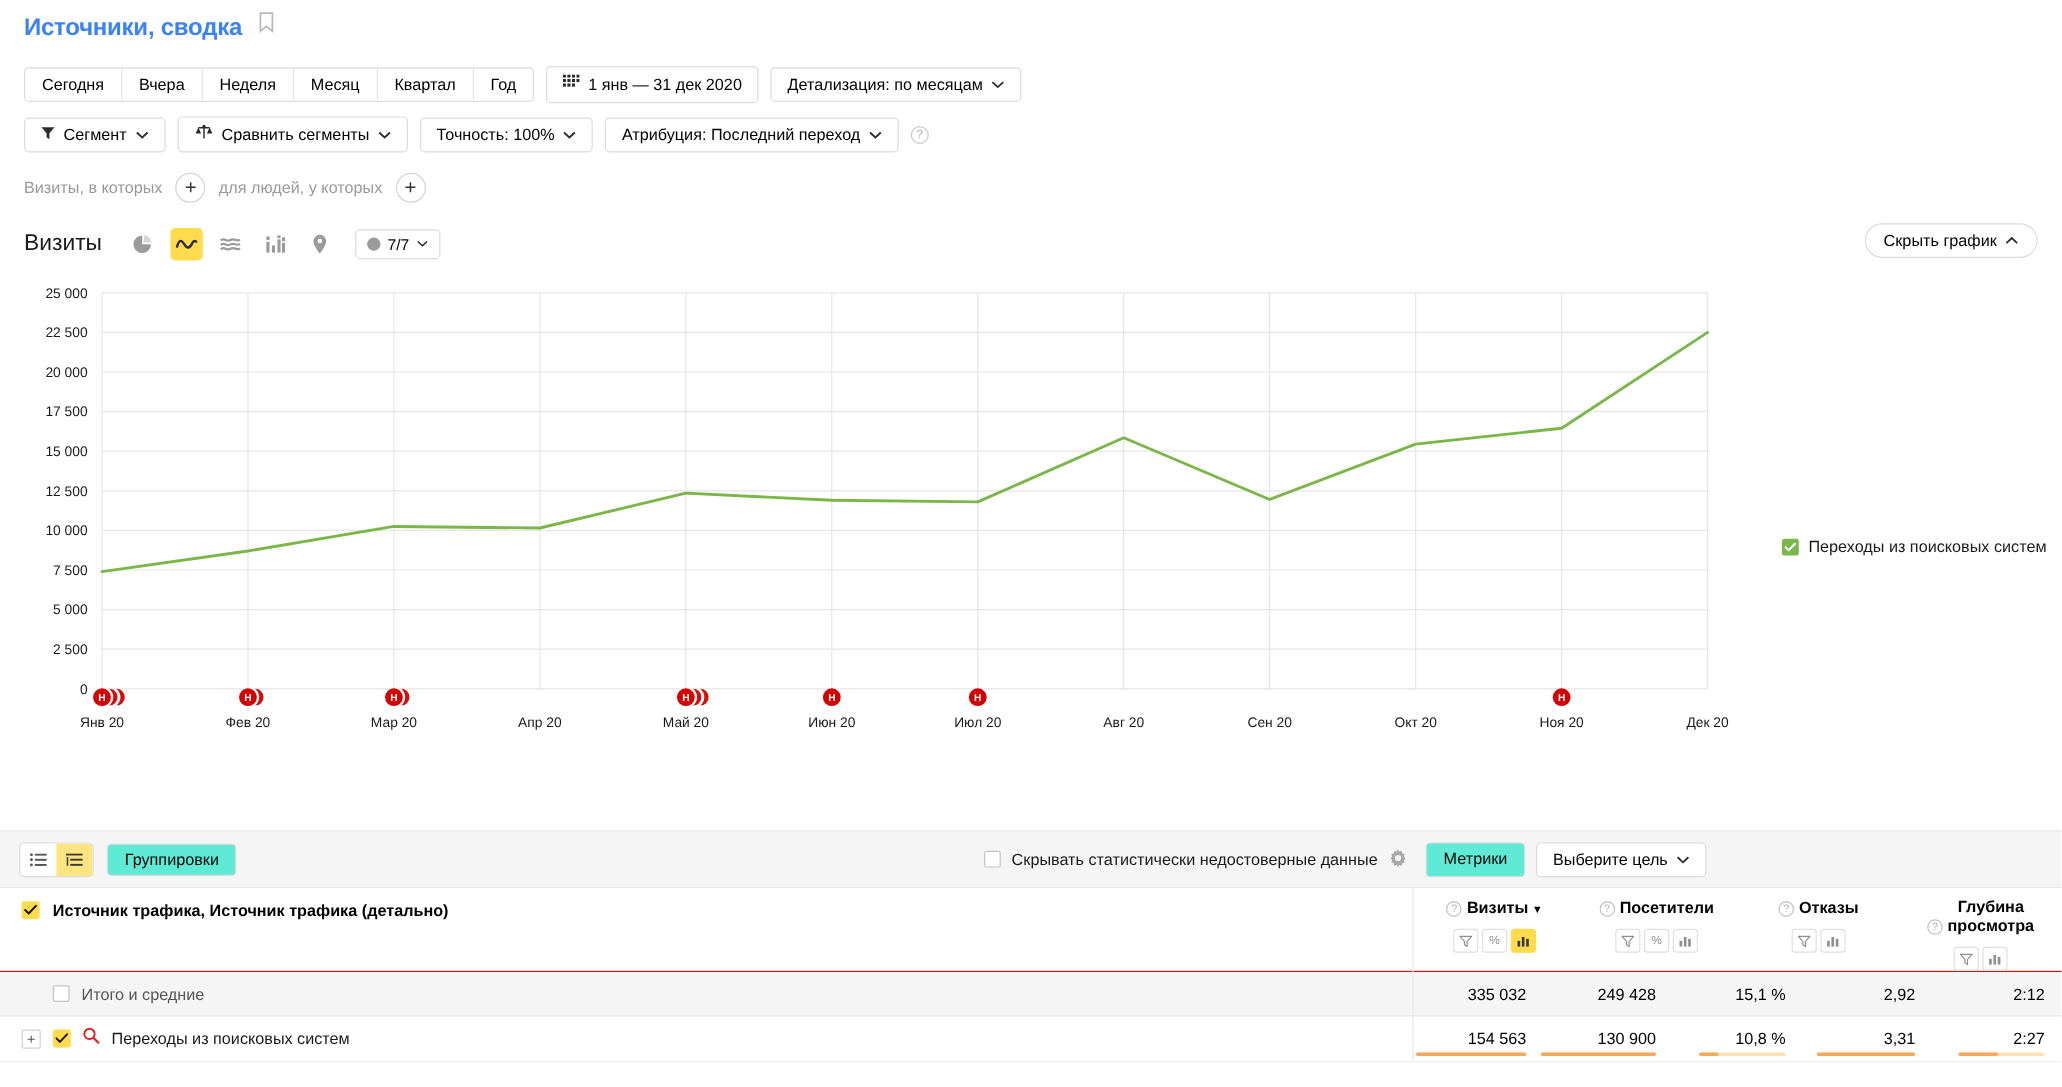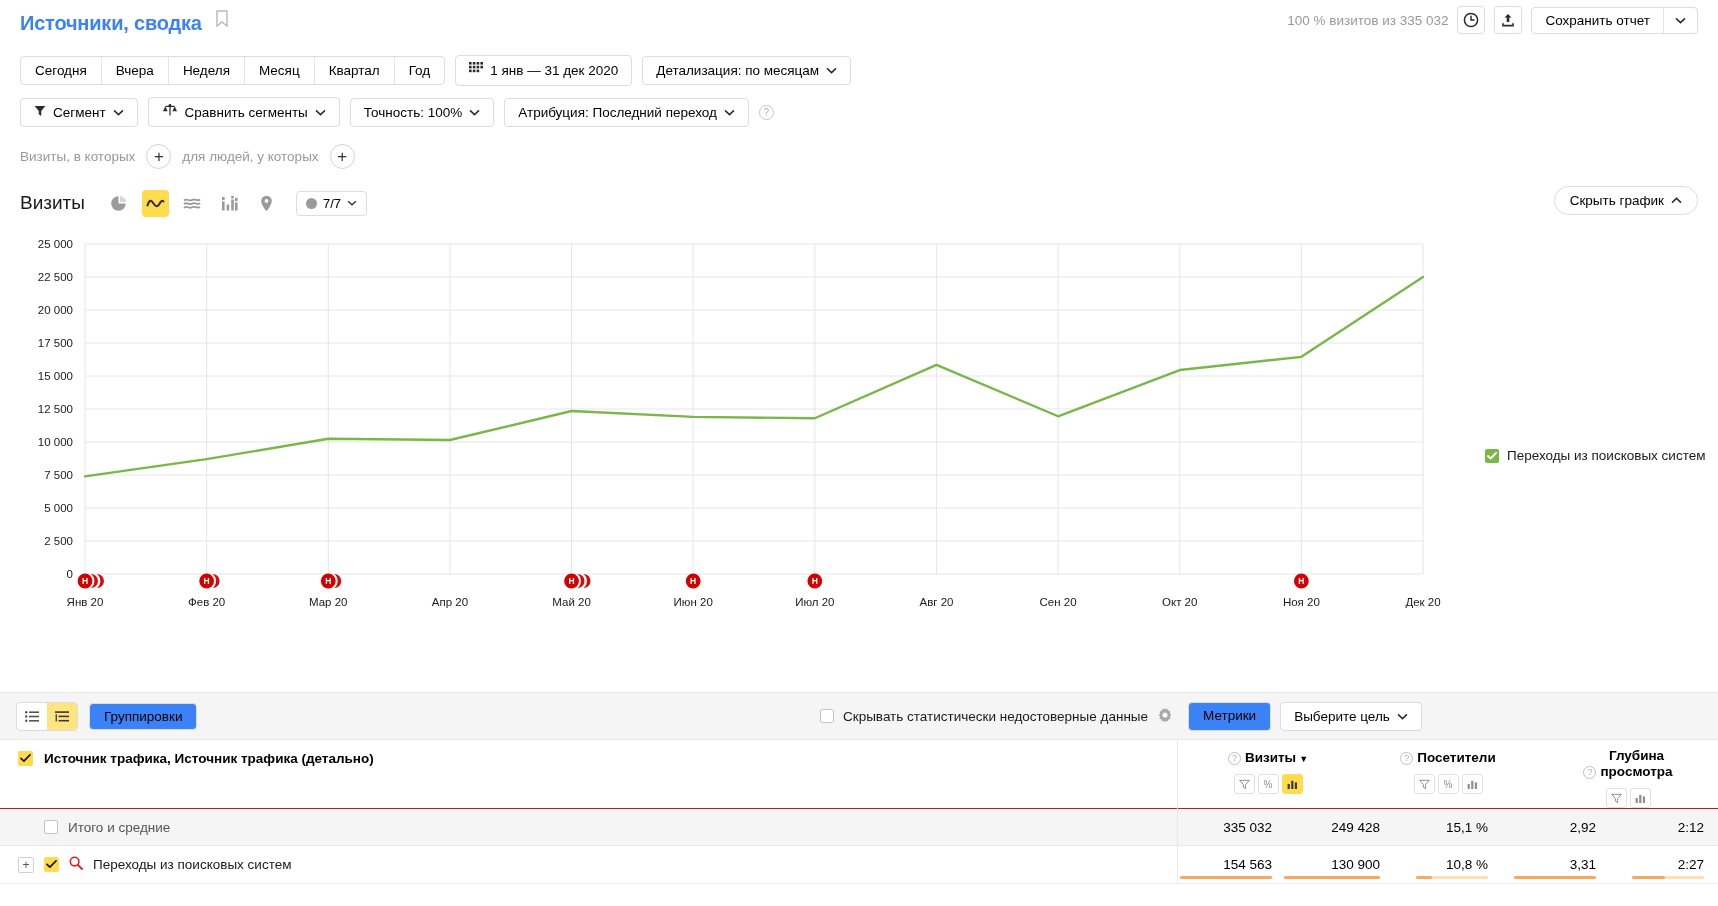--- a/index.html
+++ b/index.html
@@ -92,21 +92,21 @@
   
   .table-area { position:absolute; left:0; top:692px; width:1718px; height:214px; }
   .tbl-toolbar {
     height:48px; background:#f5f5f5; border-top:1px solid #e8e8e8; border-bottom:1px solid #e8e8e8;
     display:flex; align-items:center; padding:0 16px; position:relative;
   }
   .toggle-group { display:flex; border:1px solid #dcdcdc; border-radius:4px; overflow:hidden; background:#fff; }
   .toggle-group .tg { width:30px; height:27px; display:flex; align-items:center; justify-content:center; cursor:pointer; }
   .toggle-group .tg.active { background:#ffe57f; }
   .grp-btn {
-    margin-left:11px; border:1px solid #dcdcdc; border-radius:4px; background:#3b82f6;
+    margin-left:11px; border:1px solid #dcdcdc; border-radius:4px; background:#5eead4;
     font-size:13.5px; padding:5px 14px; cursor:pointer;
   }
   .hide-stat { position:absolute; left:820px; display:flex; align-items:center; gap:9px; font-size:13.5px; color:#1a1a1a; }
   .sq-check { width:14px; height:14px; border:1px solid #c4c4c4; border-radius:2px; background:#fff; cursor:pointer; }
   .gear { cursor:pointer; }
   .right-tools { position:absolute; left:1188px; display:flex; gap:9px; }
 
   .tbl-split { display:flex; }
   .tbl-left { width:1178px; border-right:1px solid #e8e8e8; }
   .tbl-right { width:540px; }
@@ -149,44 +149,20 @@
 <body>
 
 <div class="header">
   <span class="page-title">Источники, сводка</span>
   <span class="bookmark-icon">
     <svg width="14" height="18" viewBox="0 0 14 18">
         <path d="M2 1 h10 v15 l-5-4 -5 4 z" fill="none" stroke="#b9b9b9" stroke-width="1.4"></path>
       </svg>
   </span>
 
-  <div class="header-right">
-    <span class="visits-note">100 % визитов из 335 032</span>
-    <div class="icon-btn">
-      <svg width="16" height="16" viewBox="0 0 16 16">
-          <circle cx="8" cy="8" r="6.6" fill="none" stroke="#2b2b2b" stroke-width="1.5"></circle>
-          <path d="M8 4.3 V8 h3" fill="none" stroke="#2b2b2b" stroke-width="1.5" stroke-linecap="round"></path>
-        </svg>
-    </div>
-    <div class="icon-btn">
-      <svg width="16" height="16" viewBox="0 0 16 16">
-          <path d="M8 2 L11.5 5.6 H9.3 V10 H6.7 V5.6 H4.5 Z" fill="#2b2b2b"></path>
-          <path d="M3 11.3 V13.6 H13 V11.3" fill="none" stroke="#2b2b2b" stroke-width="1.6"></path>
-        </svg>
-    </div>
-    <div class="save-group">
-      <div class="lbl">Сохранить отчет</div>
-      <div class="sep"></div>
-      <div class="caret">
-        <svg width="11" height="7" viewBox="0 0 11 7">
-            <path d="M1 1.4 L5.5 5.6 L10 1.4" fill="none" stroke="#2b2b2b" stroke-width="1.5"></path>
-          </svg>
-      </div>
-    </div>
-  </div>
 </div>
 
 <div class="toolbar">
   <div class="seg-group">
     <div class="seg">Сегодня</div>
     <div class="seg">Вчера</div>
     <div class="seg">Неделя</div>
     <div class="seg">Месяц</div>
     <div class="seg">Квартал</div>
     <div class="seg">Год</div>
@@ -505,20 +481,37 @@
             <div class="mini-btn">
                 <svg width="11" height="10" viewBox="0 0 11 10">
                   <rect x="0.6" y="5" width="2.2" height="5" fill="#8f8f8f"></rect>
                   <rect x="4.2" y="1.8" width="2.2" height="8.2" fill="#8f8f8f"></rect>
                   <rect x="7.8" y="3.4" width="2.2" height="6.6" fill="#8f8f8f"></rect>
                 </svg>
               </div>
           </div>
         </div>
         <div class="mcol">
+          <span class="q">?</span><span class="mlabel">Отказы</span>
+          <div class="mini-row">
+            <div class="mini-btn">
+                <svg width="11" height="11" viewBox="0 0 11 11">
+                  <path d="M0.7 1.3 H10.3 L6.6 5.5 V9.6 L4.4 8.2 V5.5 Z" fill="none" stroke="#8f8f8f" stroke-width="1"></path>
+                </svg>
+              </div>
+            <div class="mini-btn">
+                <svg width="11" height="10" viewBox="0 0 11 10">
+                  <rect x="0.6" y="5" width="2.2" height="5" fill="#8f8f8f"></rect>
+                  <rect x="4.2" y="1.8" width="2.2" height="8.2" fill="#8f8f8f"></rect>
+                  <rect x="7.8" y="3.4" width="2.2" height="6.6" fill="#8f8f8f"></rect>
+                </svg>
+              </div>
+          </div>
+        </div>
+        <div class="mcol">
           <span class="q">?</span><span class="mlabel" style="white-space:pre-line;">Глубина
 просмотра</span>
           <div class="mini-row">
             <div class="mini-btn">
                 <svg width="11" height="11" viewBox="0 0 11 11">
                   <path d="M0.7 1.3 H10.3 L6.6 5.5 V9.6 L4.4 8.2 V5.5 Z" fill="none" stroke="#8f8f8f" stroke-width="1"></path>
                 </svg>
               </div>
             <div class="mini-btn">
                 <svg width="11" height="10" viewBox="0 0 11 10">

